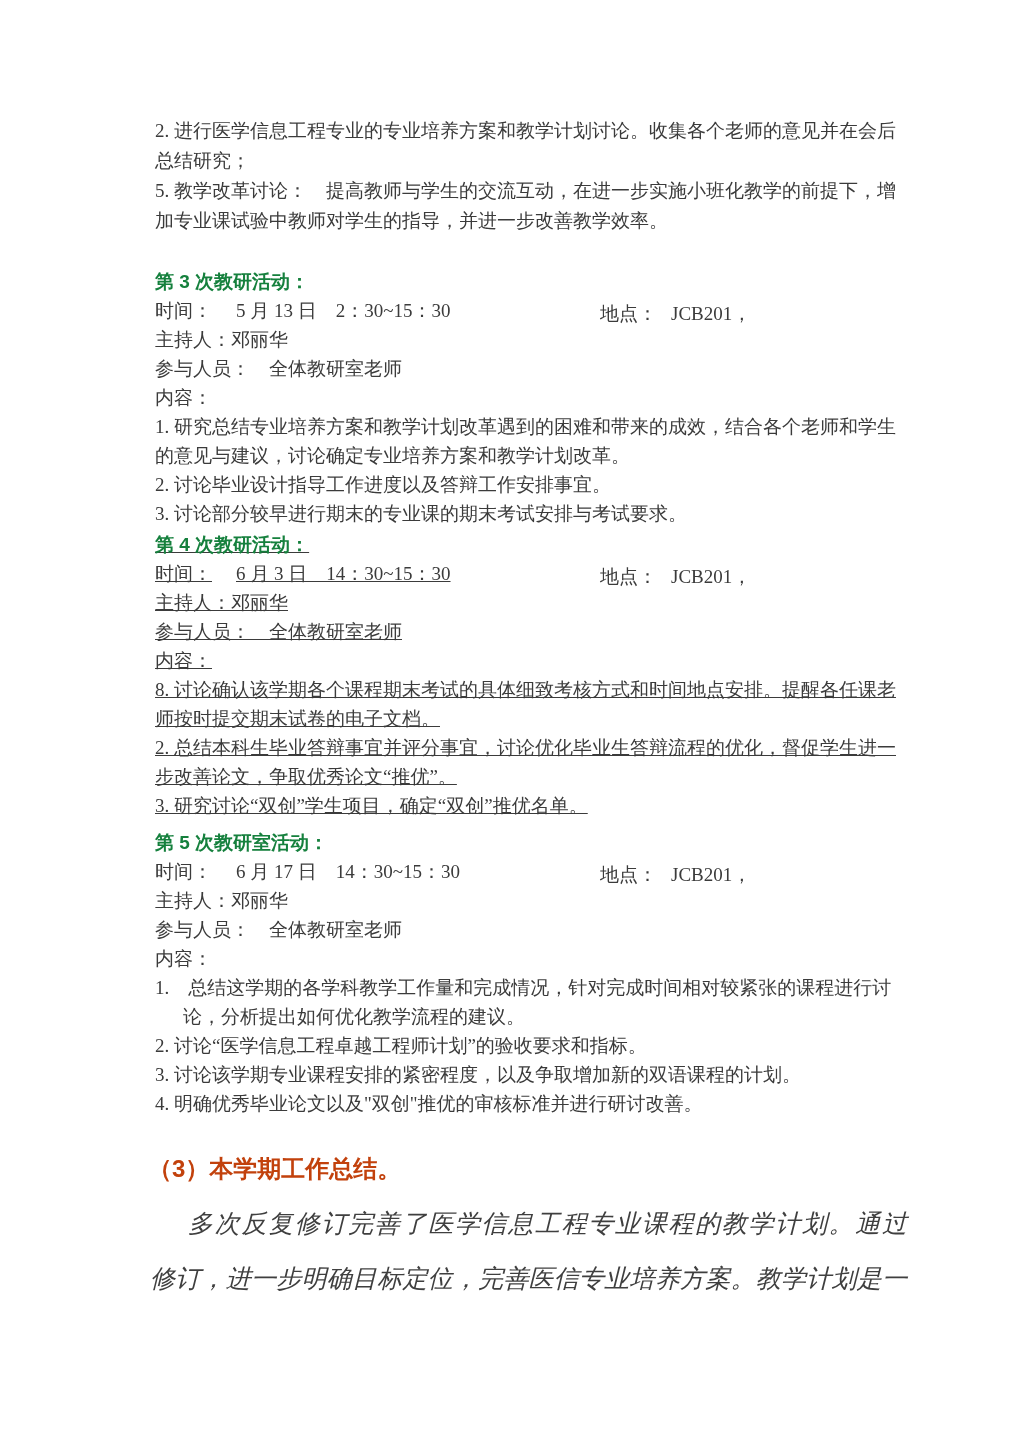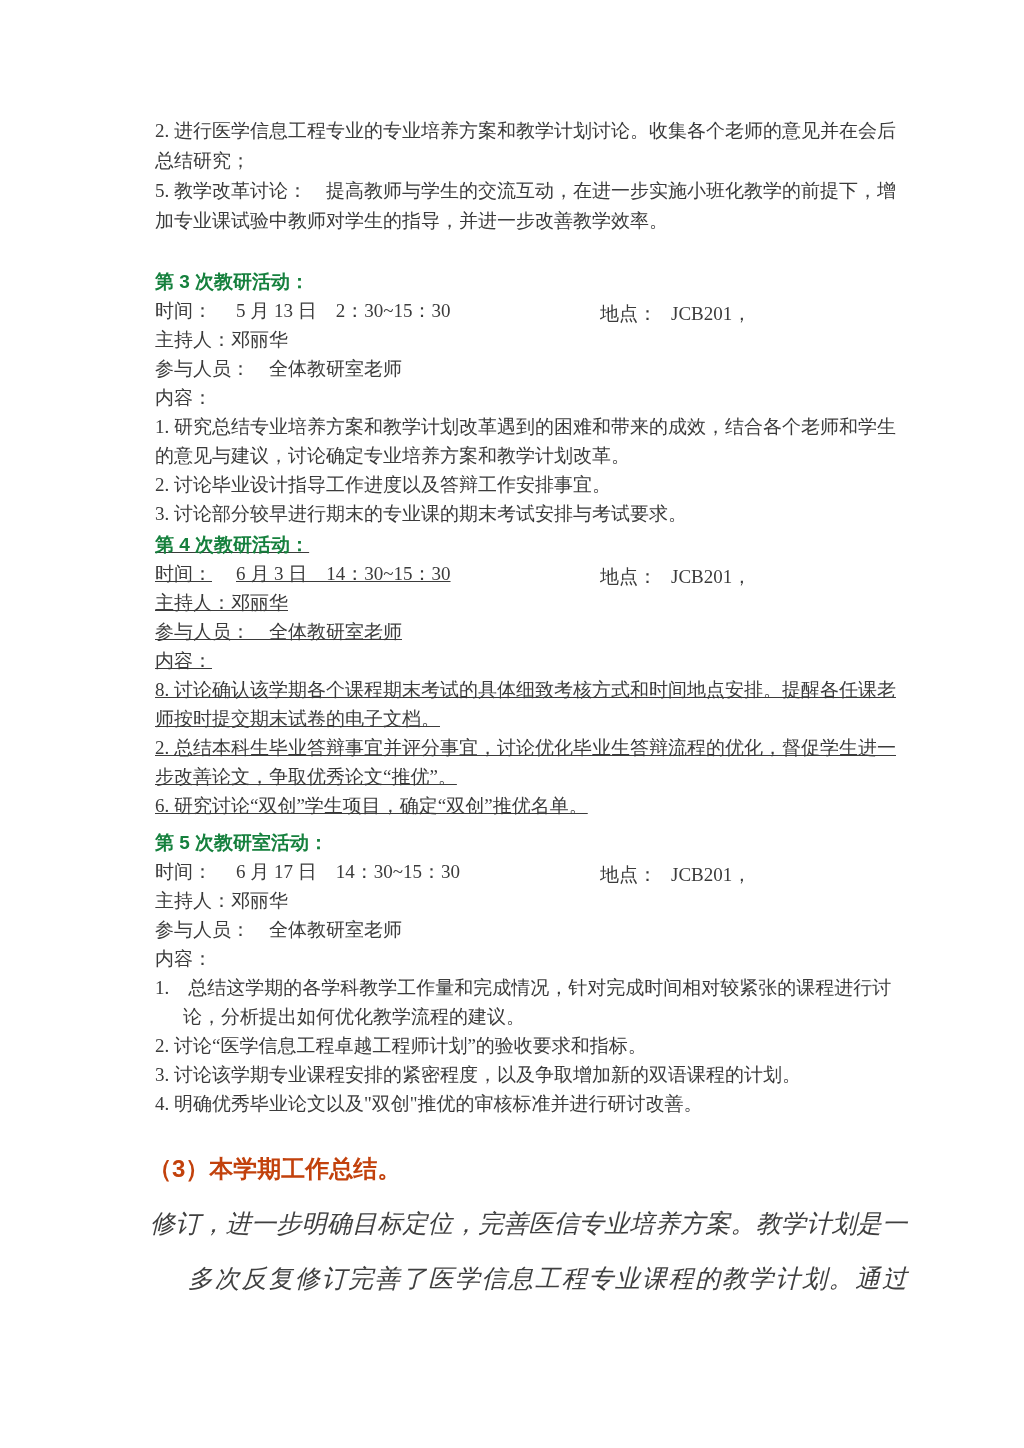--- a/index.html
+++ b/index.html
@@ -92,21 +92,21 @@
     <div class="meta-row">
       <span>时间：</span><span class="time-value">6 月 3 日　14：30~15：30</span>
       <span class="place"><span>地点：</span><span class="place-value">JCB201，</span></span>
     </div>
     <div>主持人：邓丽华</div>
     <div>参与人员：　全体教研室老师</div>
     <div>内容：</div>
     <div class="items">
       <p>8. 讨论确认该学期各个课程期末考试的具体细致考核方式和时间地点安排。提醒各任课老师按时提交期末试卷的电子文档。</p>
       <p>2. 总结本科生毕业答辩事宜并评分事宜，讨论优化毕业生答辩流程的优化，督促学生进一步改善论文，争取优秀论文“推优”。</p>
-      <p>6. 研究讨论“双创”学生项目，确定“双创”推优名单。</p>
+      <p>3. 研究讨论“双创”学生项目，确定“双创”推优名单。</p>
     </div>
   </div>
 
   <div class="section section-5">
     <h3>第 5 次教研室活动：</h3>
     <div class="meta-row">
       <span>时间：</span><span class="time-value">6 月 17 日　14：30~15：30</span>
       <span class="place"><span>地点：</span><span class="place-value">JCB201，</span></span>
     </div>
     <div>主持人：邓丽华</div>
@@ -116,17 +116,17 @@
       <p class="hang">1.　总结这学期的各学科教学工作量和完成情况，针对完成时间相对较紧张的课程进行讨论，分析提出如何优化教学流程的建议。</p>
       <p>2. 讨论“医学信息工程卓越工程师计划”的验收要求和指标。</p>
       <p>3. 讨论该学期专业课程安排的紧密程度，以及争取增加新的双语课程的计划。</p>
       <p>4. 明确优秀毕业论文以及"双创"推优的审核标准并进行研讨改善。</p>
     </div>
   </div>
 
   <h2 class="summary-heading">（3）本学期工作总结。</h2>
 
   <div class="summary-para">
+    <div class="kai-line first">多次反复修订完善了医学信息工程专业课程的教学计划。通过</div>
     <div class="kai-line">修订，进一步明确目标定位，完善医信专业培养方案。教学计划是一</div>
-    <div class="kai-line first">多次反复修订完善了医学信息工程专业课程的教学计划。通过</div>
   </div>
 
 </div>
 
 </body></html>

